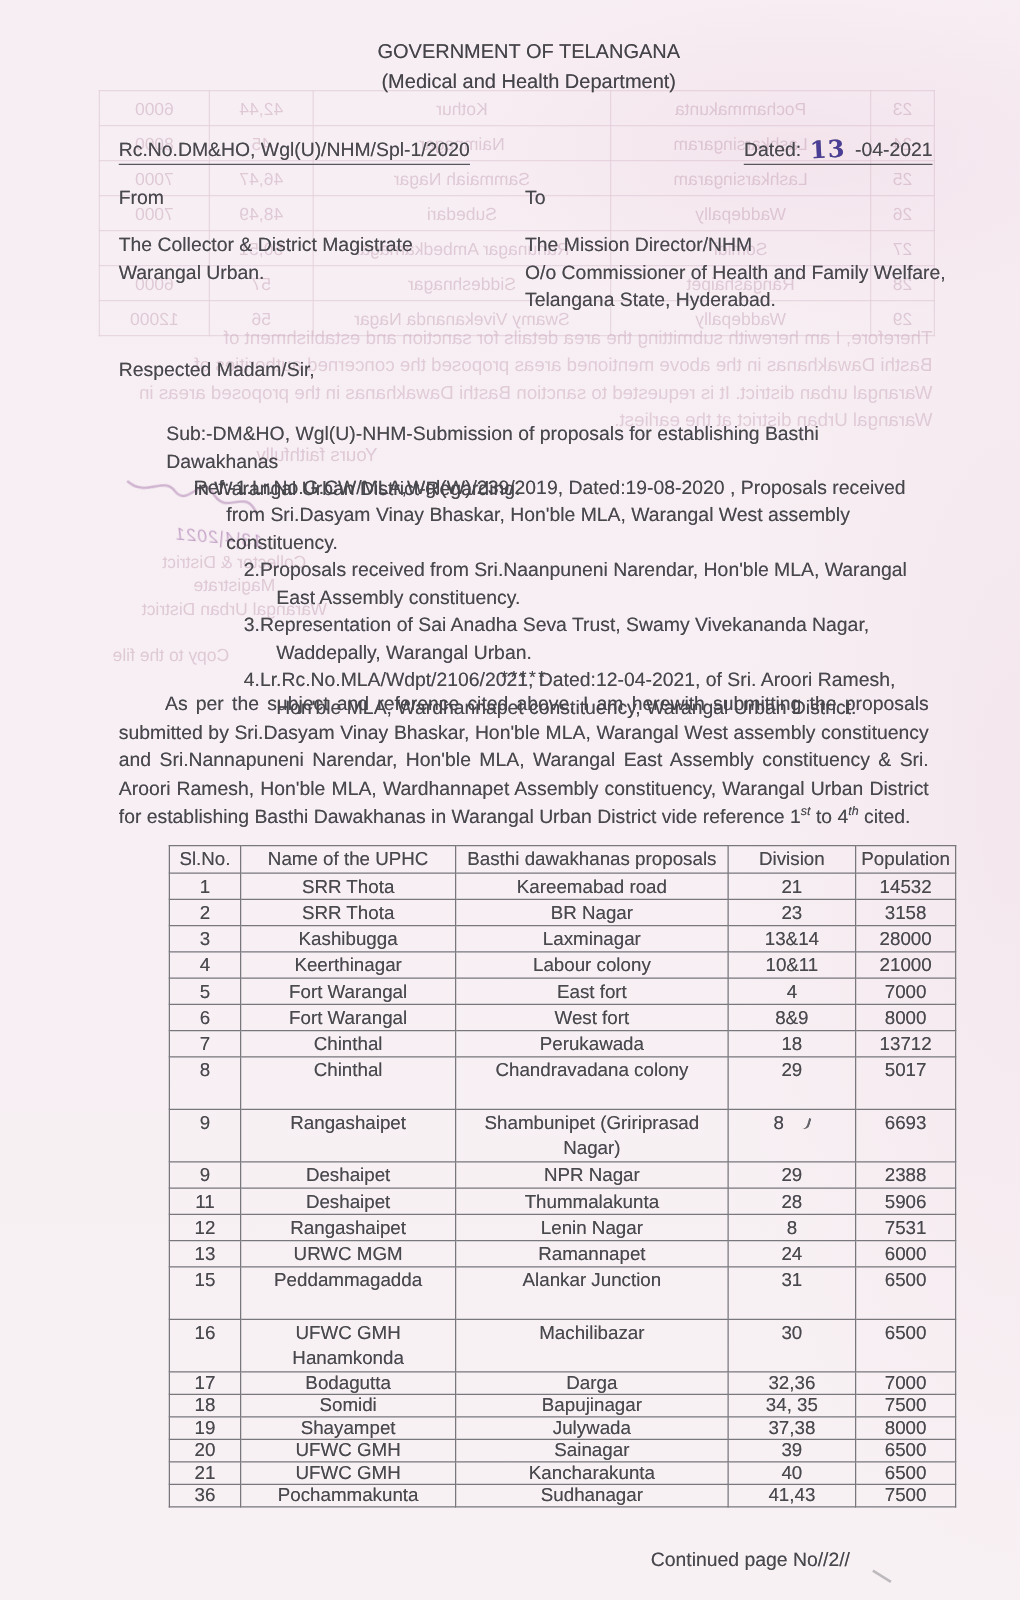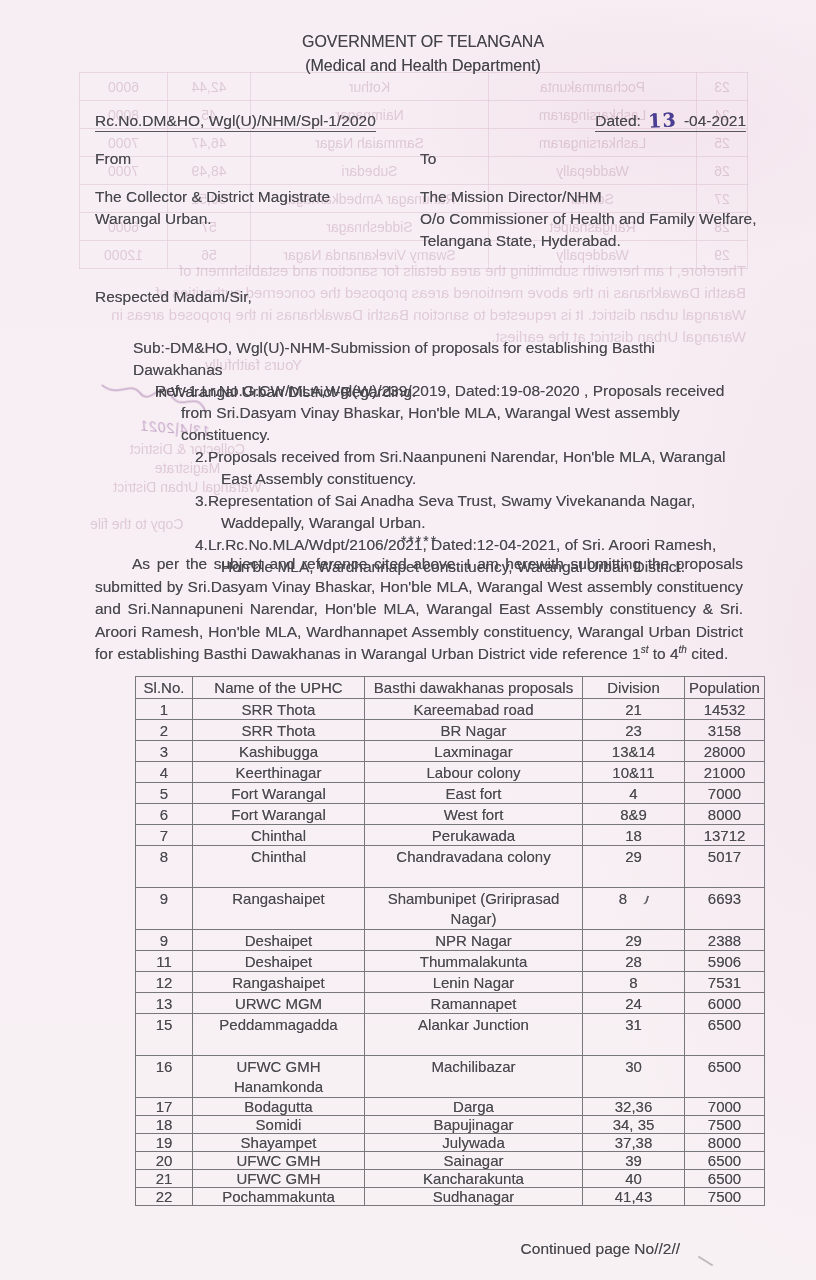--- a/index.html
+++ b/index.html
@@ -346,21 +346,21 @@
             <td>6500</td>
           </tr>
           <tr class="short">
             <td>21</td>
             <td>UFWC GMH</td>
             <td>Kancharakunta</td>
             <td>40</td>
             <td>6500</td>
           </tr>
           <tr class="short">
-            <td>22</td>
+            <td>36</td>
             <td>Pochammakunta</td>
             <td>Sudhanagar</td>
             <td>41,43</td>
             <td>7500</td>
           </tr>
         </tbody>
     </table>
   </div>
 
   <div class="abs continued ink">Continued page No//2//</div>

